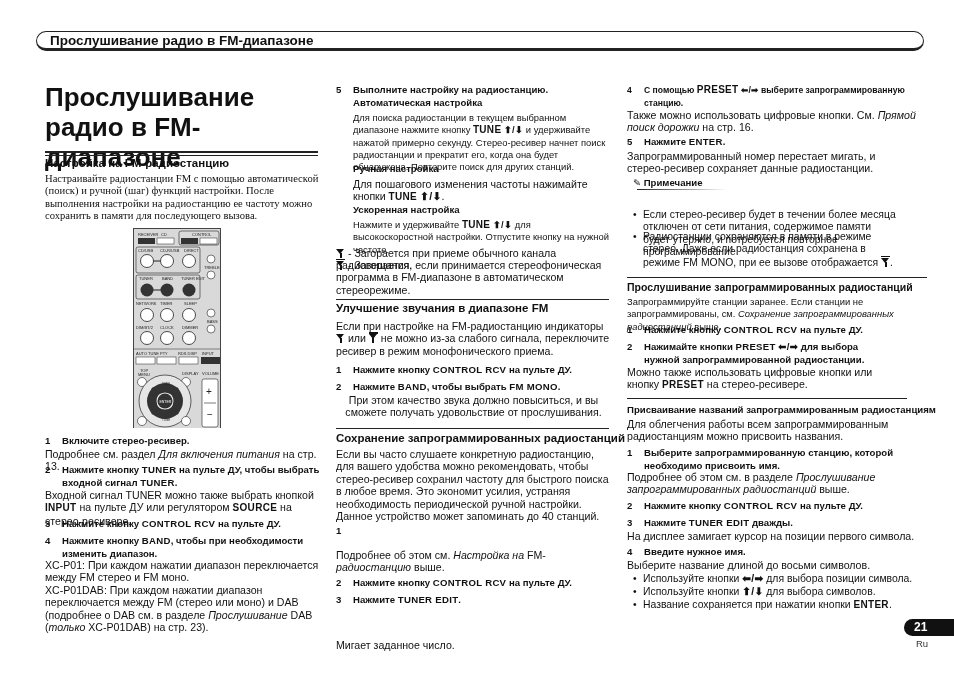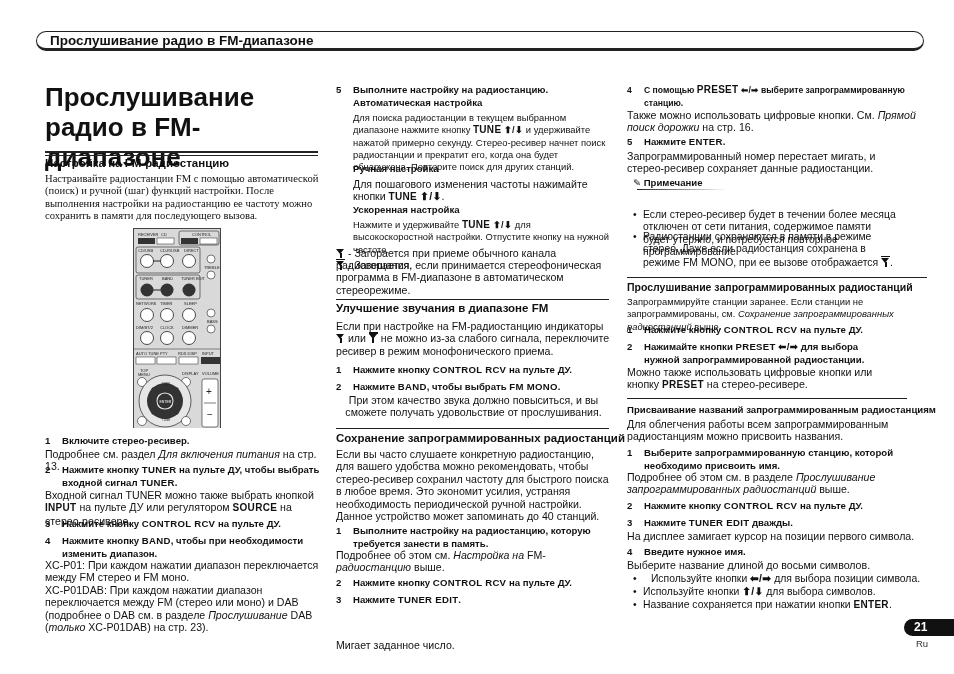--- a/index.html
+++ b/index.html
@@ -186,21 +186,21 @@
   </div>
   <div class="step" style="top:381px;width:273px;">
     <span class="num">2</span><span>Нажмите </span><span class="kb">BAND</span><span>, чтобы выбрать </span><span class="kb">FM MONO</span><span>.</span>
   </div>
   <div class="p" style="top:394px;width:275px;text-align:center;">При этом качество звука должно повыситься, и вы сможете получать удовольствие от прослушивания.</div>
 
   <div class="rule" style="top:428px;"></div>
   <div class="h2" style="top:432px;">Сохранение запрограммированных радиостанций</div>
   <div class="p" style="top:448px;width:275px;">Если вы часто слушаете конкретную радиостанцию, для вашего удобства можно рекомендовать, чтобы стерео-ресивер сохранил частоту для быстрого поиска в любое время. Это экономит усилия, устраняя необходимость периодической ручной настройки. Данное устройство может запоминать до 40 станций.</div>
   <div class="step" style="top:525px;width:273px;">
-    <span class="num">1</span><span>Выполните настройку на радиостанцию, которую требуется занести в память.</span>
+    <span class="num">1</span>
   </div>
   <div class="p" style="top:549px;width:275px;"><span>Подробнее об этом см. </span><i>Настройка на</i><span> FM-</span><i>радиостанцию</i><span> выше.</span></div>
   <div class="step" style="top:577px;width:273px;">
     <span class="num">2</span><span>Нажмите кнопку </span><span class="kb">CONTROL RCV</span><span> на пульте ДУ.</span>
   </div>
   <div class="step" style="top:594px;width:273px;">
     <span class="num">3</span><span>Нажмите </span><span class="kb">TUNER EDIT</span><span>.</span>
   </div>
   <div class="p" style="top:639px;width:275px;">Мигает заданное число.</div>
 </div>
@@ -242,21 +242,21 @@
     <span class="num">2</span><span>Нажмите кнопку </span><span class="kb">CONTROL RCV</span><span> на пульте ДУ.</span>
   </div>
   <div class="step" style="top:517px;width:285px;">
     <span class="num">3</span><span>Нажмите </span><span class="kb">TUNER EDIT</span><span> дважды.</span>
   </div>
   <div class="p" style="top:530px;width:290px;">На дисплее замигает курсор на позиции первого символа.</div>
   <div class="step" style="top:546px;width:285px;">
     <span class="num">4</span><span>Введите нужное имя.</span>
   </div>
   <div class="p" style="top:559px;width:290px;">Выберите название длиной до восьми символов.</div>
-  <div class="bullet" style="top:573px;left:6px;width:295px;text-align:center;"><span>Используйте кнопки </span><span class="kb">⬅/➡</span><span> для выбора позиции символа.</span></div>
+  <div class="bullet" style="top:573px;left:6px;width:295px;"><span>Используйте кнопки </span><span class="kb">⬅/➡</span><span> для выбора позиции символа.</span></div>
   <div class="bullet" style="top:586px;left:6px;width:295px;"><span>Используйте кнопки </span><span class="kb">⬆/⬇</span><span> для выбора символов.</span></div>
   <div class="bullet" style="top:599px;left:6px;width:295px;"><span>Название сохраняется при нажатии кнопки </span><span class="kb" style="font-size:10px;">ENTER</span><span>.</span></div>
 </div>
 
 <div class="page-badge sans">
   <span>21</span>
 </div>
 <div class="page-lang sans">Ru</div>
 
 </body></html>

